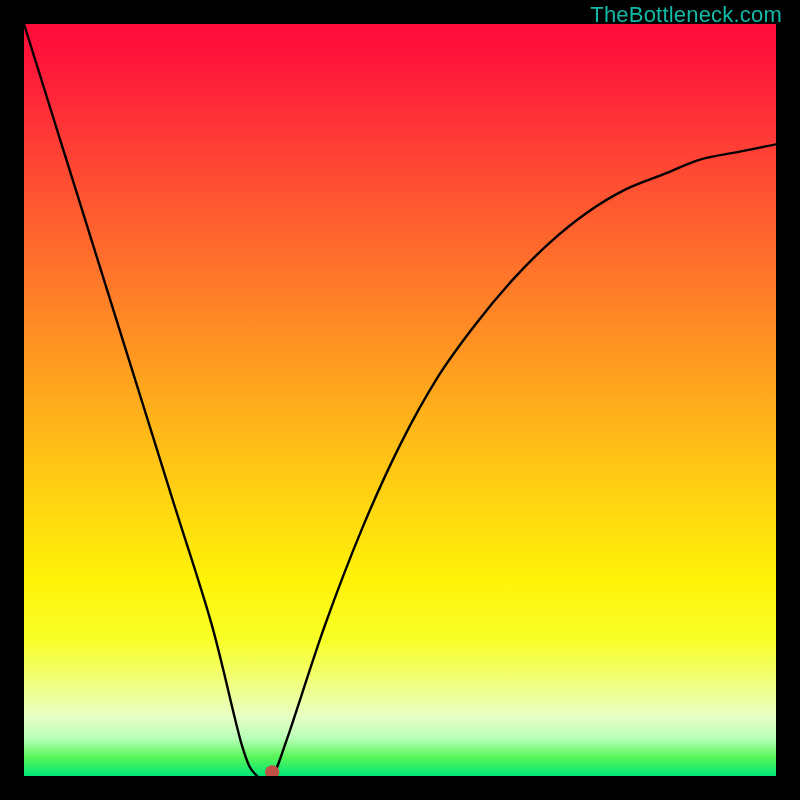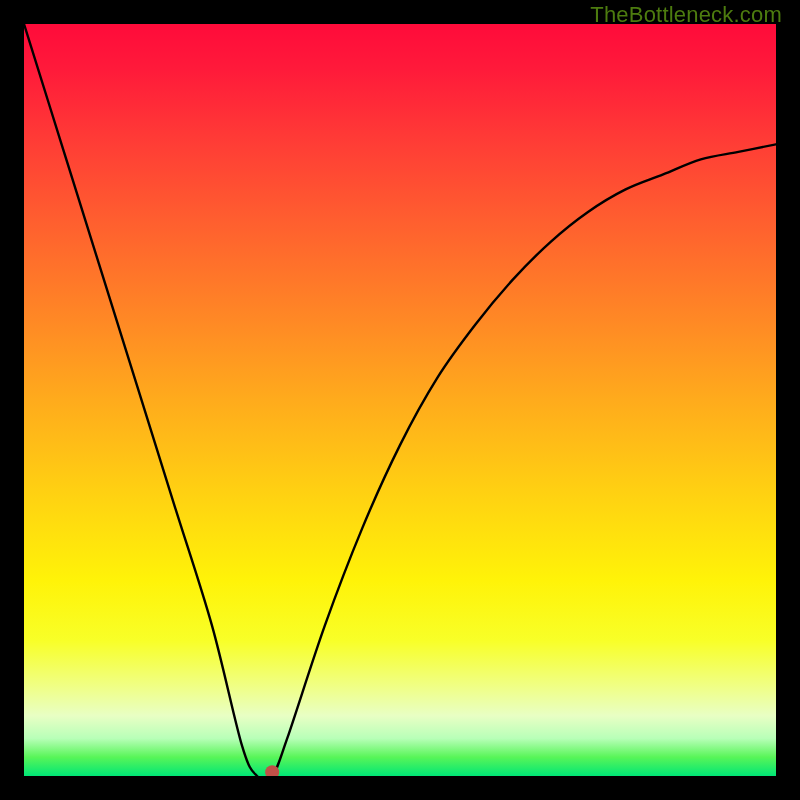--- a/index.html
+++ b/index.html
@@ -8,21 +8,21 @@
     height: 800px;
     background: #000;
     position: relative;
     overflow: hidden;
     font-family: Arial, sans-serif;
   }
   .watermark {
     position: absolute;
     top: 2px;
     right: 18px;
-    color: #4d7c0f;
+    color: #14b8a6;
     font-size: 22px;
     font-weight: 400;
     z-index: 10;
     letter-spacing: 0.2px;
   }
   .plot-area {
     position: absolute;
     top: 24px;
     left: 24px;
     width: 752px;

